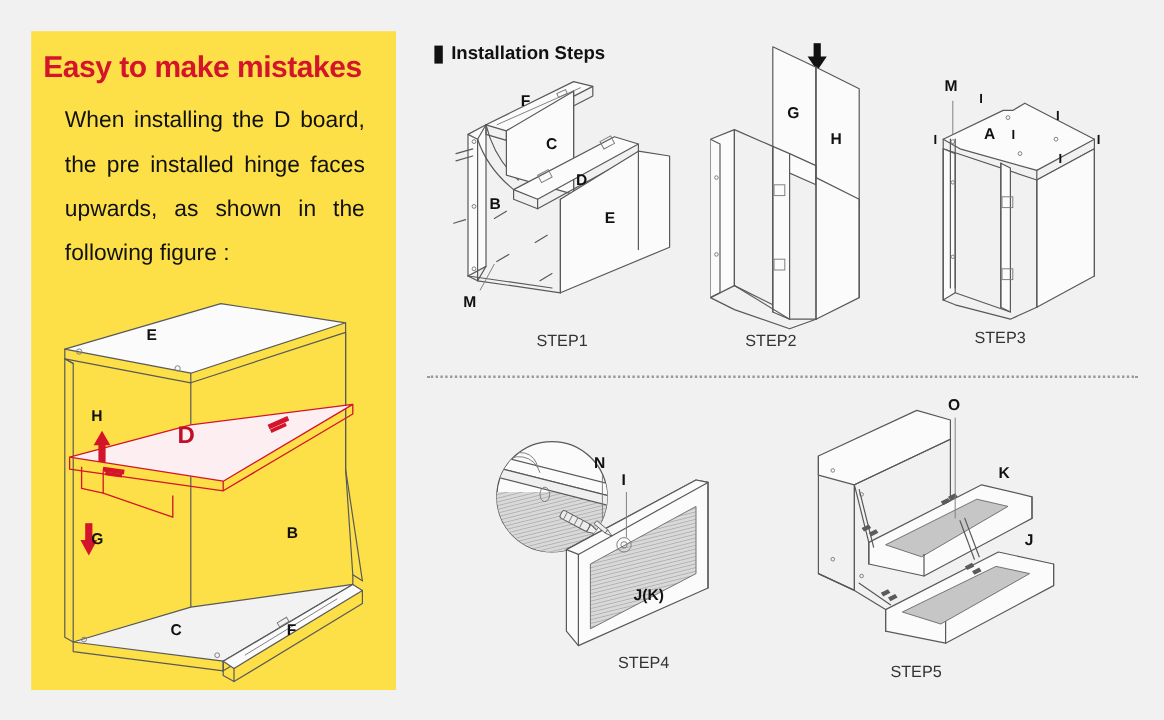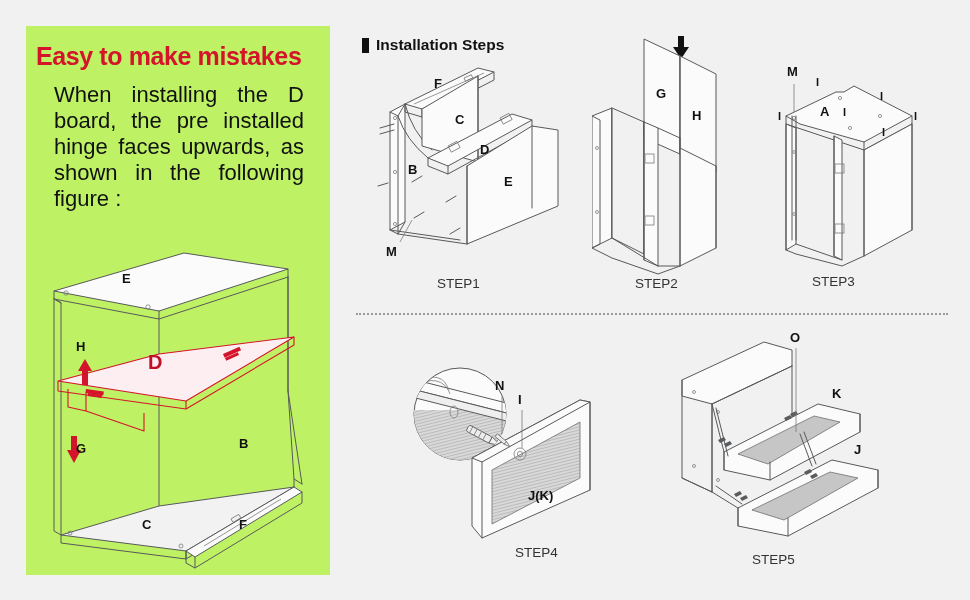--- a/index.html
+++ b/index.html
@@ -8,35 +8,35 @@
     background:#f1f1f1;
     font-family:"Liberation Sans", sans-serif;
     overflow:hidden;
     position:relative;
   }
   .root{position:absolute;inset:0;}
 
   
   .left-panel{
     position:absolute;left:26px;top:26px;width:304px;height:549px;
-    background:#bef264;
+    background:#fde047;
   }
   .mistake-title{
     position:absolute;left:10px;top:16px;width:290px;
     color:#d4142a;
     font-weight:bold;
     font-size:25px;
     letter-spacing:-0.4px;
     font-family:"Liberation Sans", sans-serif;
   }
   .mistake-body{
     position:absolute;left:28px;top:56px;width:250px;
     color:#111;
-    font-size:22px;
-    line-height:26px;
+    font-size:19px;
+    line-height:37px;
     text-align:justify;
     text-align-last:left;
     font-family:"Liberation Sans", sans-serif;
   }
   .left-figure{
     position:absolute;left:0px;top:215px;width:304px;height:330px;
   }
   .left-figure svg{display:block;}
 
   
@@ -59,29 +59,29 @@
   .fig svg{display:block;}
   .step-caption{
     position:absolute;
     font-size:13.5px;color:#333;
     font-family:"Liberation Sans", sans-serif;
     white-space:nowrap;
   }
 
   
   #fig-step1{left:20px;top:28px;}
-  #cap-step1{left:85px;top:250px;}
+  #cap-step1{left:95px;top:250px;}
   #fig-step2{left:240px;top:0px;}
-  #cap-step2{left:283px;top:250px;}
+  #cap-step2{left:269px;top:250px;}
   #fig-step3{left:420px;top:28px;}
   #cap-step3{left:460px;top:248px;}
   #fig-step4{left:60px;top:340px;}
   #cap-step4{left:120px;top:519px;margin-left:43px;}
   #fig-step5{left:320px;top:300px;}
-  #cap-step5{left:400px;top:526px;}
+  #cap-step5{left:390px;top:526px;}
 
   
   .ln{fill:none;stroke:#58595b;stroke-width:1;stroke-linejoin:round;stroke-linecap:round;}
   .ln-thin{fill:none;stroke:#7b7c7e;stroke-width:0.8;}
   .pnl{fill:#fbfbfb;stroke:#58595b;stroke-width:1;stroke-linejoin:round;}
   .pnl-d{fill:#f2f2f2;stroke:#58595b;stroke-width:1;stroke-linejoin:round;}
   .mesh{fill:#c6c6c6;stroke:#6d6e70;stroke-width:0.8;}
   .lbl{font-family:"Liberation Sans", sans-serif;font-size:13px;font-weight:bold;fill:#111;}
   .lbl-sm{font-family:"Liberation Sans", sans-serif;font-size:11px;font-weight:bold;fill:#111;}
   .red-ln{fill:none;stroke:#d4142a;stroke-width:1.1;stroke-linejoin:round;}

